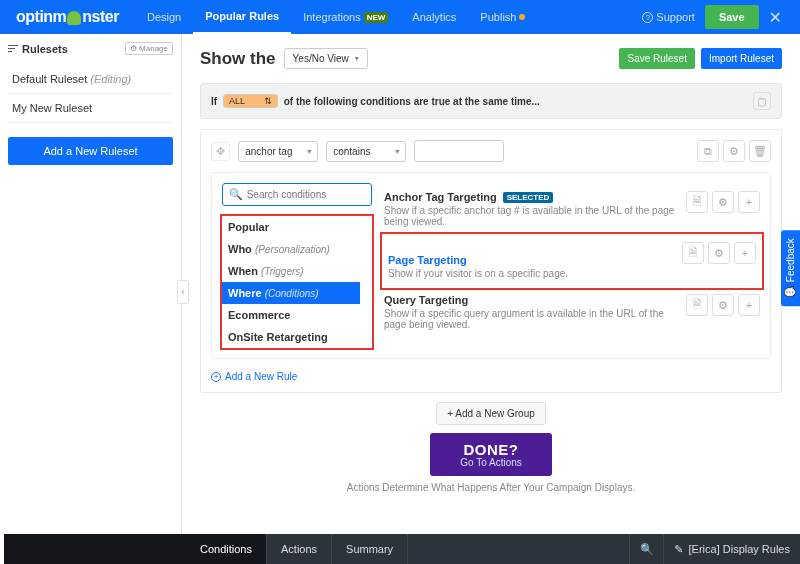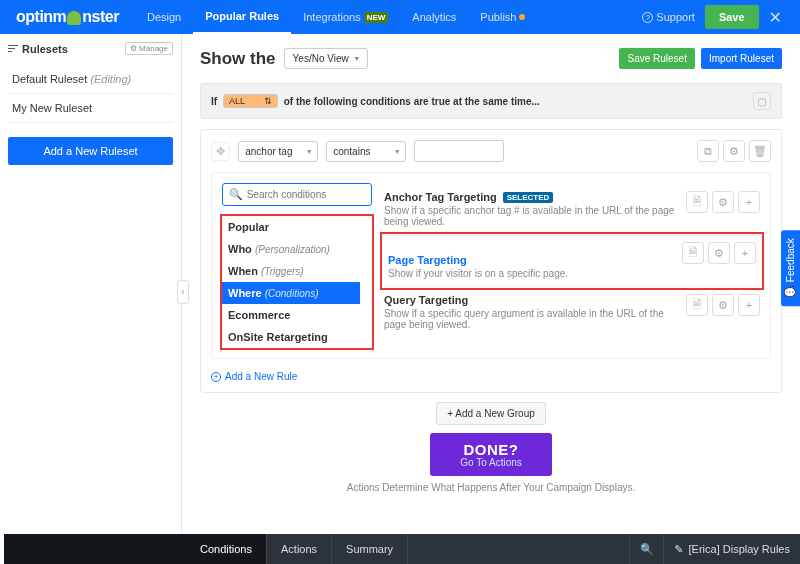--- a/index.html
+++ b/index.html
@@ -78,21 +78,21 @@
   .cond-actions { display:flex; gap:4px; align-items:flex-start;}
   .cond.highlight { outline:2px solid #e93434; outline-offset:2px; padding:6px 4px;}
   
   .add-rule { color:#0d6efd; font-size:10px; cursor:pointer; display:inline-flex; align-items:center; gap:4px;}
   .plus-circ { width:10px; height:10px; border:1px solid #0d6efd; border-radius:50%; display:inline-flex; align-items:center; justify-content:center; font-size:8px;}
   
   .add-group { text-align:center; margin:14px 0;}
   .add-group-btn { border:1px solid #ddd; background:#f7f7f7; padding:5px 10px; border-radius:3px; font-size:10px; cursor:pointer;}
   
   .done-wrap { text-align:center; margin-top:6px;}
-  .done-btn { background:#6d28d9; color:#fff; display:inline-block; padding:8px 30px; border-radius:3px; cursor:pointer;}
+  .done-btn { background:#4c1d95; color:#fff; display:inline-block; padding:8px 30px; border-radius:3px; cursor:pointer;}
   .done-big { font-size:15px; font-weight:800; letter-spacing:0.5px;}
   .done-sub { font-size:10px; color:#cfe0fd; margin-top:-1px;}
   .actions-note { text-align:center; font-size:10px; color:#888; margin-top:6px;}
   
   .bottombar { position:absolute; bottom:0; left:4px; right:0; height:30px; background:#2b3138; color:#ddd; display:flex; align-items:center; font-size:11px;}
   .bottombar { background:#2c333a;}
   .bb-left { width:182px; height:100%; background:#13161a;}
   .bb-tab { padding:0 14px; height:100%; display:flex; align-items:center; border-right:1px solid #444; cursor:pointer;}
   .bb-tab.active { background:#13161a; color:#fff;}
   .bb-right { margin-left:auto; display:flex; align-items:center; height:100%;}

